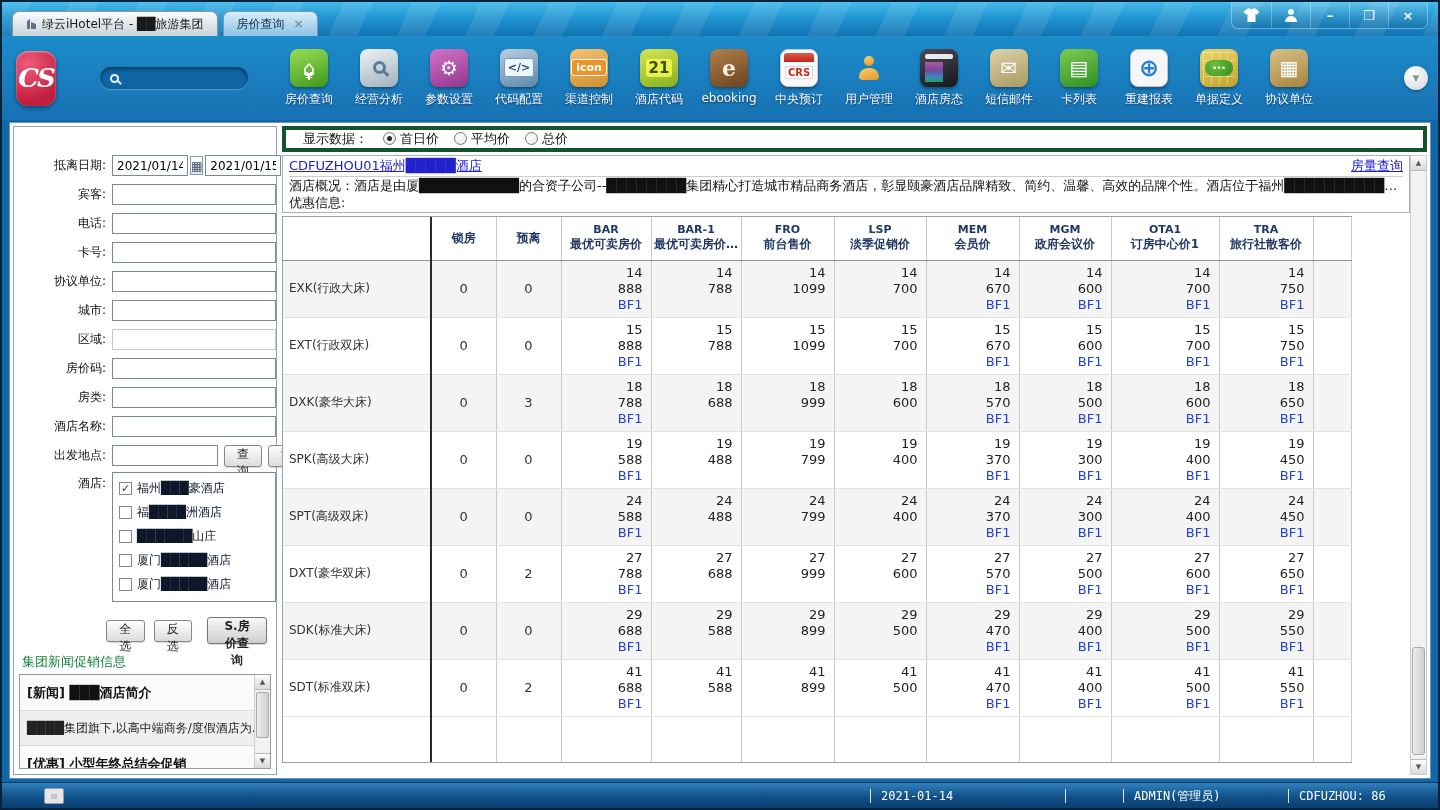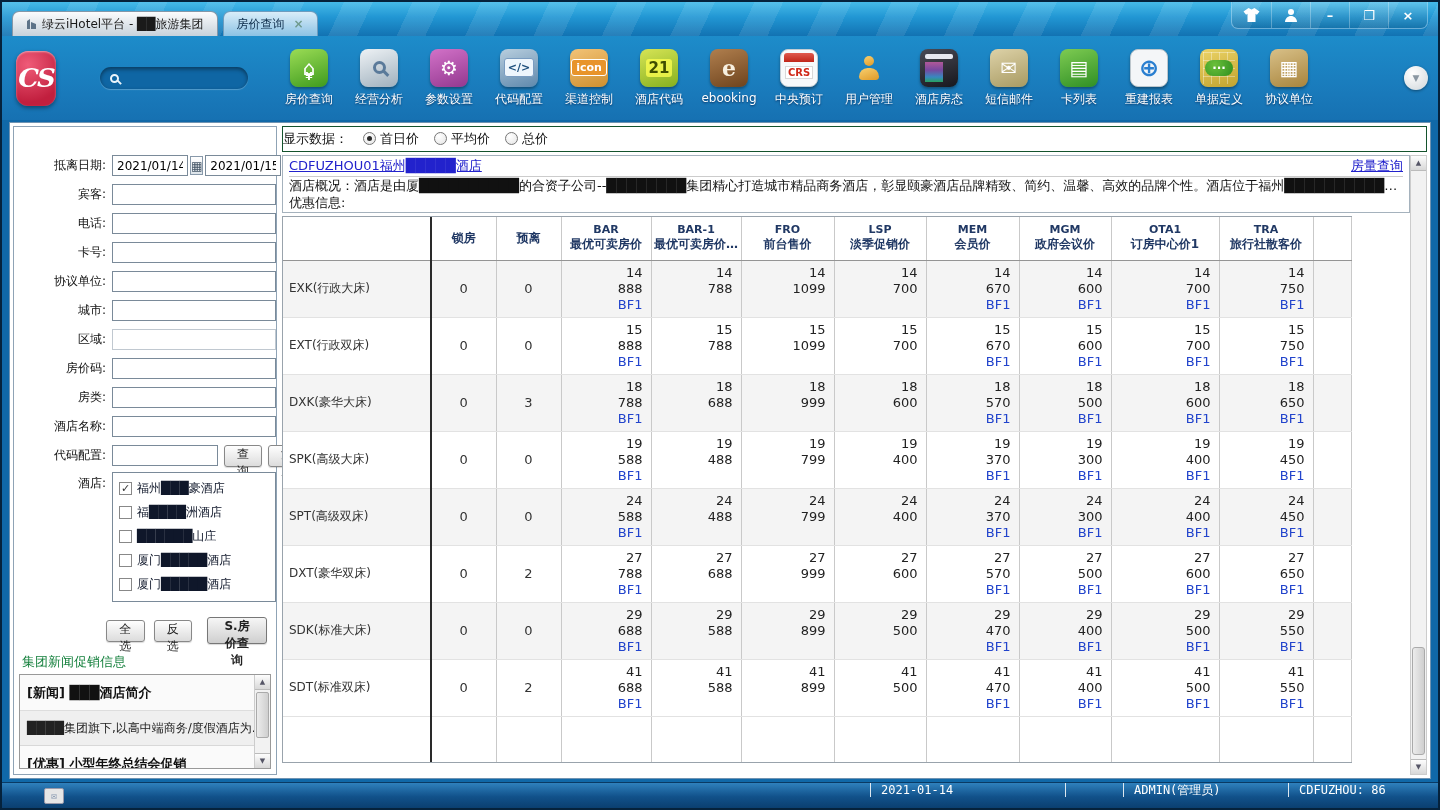--- a/index.html
+++ b/index.html
@@ -93,21 +93,21 @@
 .nbody{font-size:12px;color:#222;padding:9px 7px 8px;border-bottom:1px solid #d8d8d8;background:#efefef;white-space:nowrap;overflow:hidden;cursor:pointer}
 .nscroll,.vscroll{width:16px;flex:0 0 auto;background:#f2f2f2;border-left:1px solid #ccc;position:relative;display:flex;flex-direction:column;justify-content:space-between}
 .vscroll{width:17px;border:1px solid #ccc}
 .arr{display:block;height:15px;line-height:15px;text-align:center;font-size:7px;color:#556;background:linear-gradient(#fdfdfd,#d8d8d8);border-bottom:1px solid #bbb;cursor:pointer}
 .arr.bot{border-bottom:none;border-top:1px solid #bbb}
 .nthumb{position:absolute;left:1px;right:1px;top:17px;height:46px;background:linear-gradient(90deg,#ececec,#cfcfcf);border:1px solid #aaa;border-radius:2px}
 .vthumb{position:absolute;left:1px;right:1px;bottom:19px;height:108px;background:linear-gradient(90deg,#ececec,#cfcfcf);border:1px solid #aaa;border-radius:3px;cursor:grab}
 
 
 .content{flex:1;margin-left:5px;display:flex;flex-direction:column;min-width:0}
-.radiobar{height:26px;border:1px solid #14532d;background:#fff;display:flex;align-items:center;padding-left:0;font-size:13px;flex:0 0 auto}
+.radiobar{height:26px;border:4px solid #14532d;background:#fff;display:flex;align-items:center;padding-left:17px;font-size:13px;flex:0 0 auto}
 .ritem{display:inline-flex;align-items:center;margin-left:15px;cursor:pointer}
 .radio{width:13px;height:13px;border-radius:50%;border:1px solid #777;background:radial-gradient(circle at 35% 30%,#fff,#e4e4e4);margin-right:4px;position:relative;flex:0 0 auto}
 .radio.on::after{content:'';position:absolute;inset:3px;border-radius:50%;background:#2a2a2a}
 .cbody{flex:1;display:flex;margin-top:3px;min-height:0}
 .cleft{flex:1;min-width:0}
 .infobox{border:1px solid #a5b2bd;background:#fff;padding:0 6px;font-size:13px}
 .inforow{display:flex;justify-content:space-between;align-items:center;height:21px;border-bottom:1px solid #ccc}
 .hlink{color:#2222cc;text-decoration:underline;cursor:pointer;white-space:nowrap}
 .ovrow{height:17px;display:flex;white-space:nowrap;overflow:hidden;line-height:17px}
 .ovtext{flex:1;overflow:hidden;text-overflow:ellipsis;white-space:nowrap}
@@ -126,21 +126,21 @@
 td.cnum{text-align:center;color:#333;vertical-align:middle}
 td.price{padding:4px 8px 4px 0;vertical-align:top}
 td.price div{text-align:right;line-height:16px;color:#222}
 td.price .bf{color:#2244cc}
 td.price .bf.hid{visibility:hidden}
 tr.fillrow td{height:46px;border-bottom:none;background:#fff}
 
 
 .statusbar{height:26px;flex:0 0 auto;background:linear-gradient(180deg,#2f81bd,#11518a 55%,#0b3f70);display:flex;align-items:center;color:#fff;font-family:"DejaVu Sans Mono","Liberation Mono",monospace;font-size:12px;border-top:1px solid #0a3a64}
 .mailbox{width:20px;height:16px;background:#e6e6e6;border:1px solid #99a;border-radius:2px;color:#8898b0;font-size:10px;line-height:14px;text-align:center;margin-left:42px;cursor:pointer}
-.sbright{margin-left:auto;display:flex;align-items:flex-start;height:100%}
+.sbright{margin-left:auto;display:flex;align-items:center;height:100%}
 .sbseg{border-left:1px solid rgba(255,255,255,.85);height:14px;line-height:14px;padding-left:10px;white-space:nowrap}
 </style>
 </head>
 <body>
 
 <div class="window">
 
   <div class="titlebar">
     <div class="tabs">
       <div class="tab tab-main">
@@ -316,21 +316,21 @@
             </div>
             <div class="frow">
               <label class="flabel">房类:</label>
               <input class="tin" style="">
             </div>
             <div class="frow">
               <label class="flabel">酒店名称:</label>
               <input class="tin" style="">
             </div>
             <div class="frow">
-              <label class="flabel">代码配置:</label>
+              <label class="flabel">出发地点:</label>
               <input class="tin short" style="">
               <button class="btn" style="margin-right:6px">查询</button>
               <button class="btn">清空</button>
             </div>
             <div class="frow tall">
               <label class="flabel top">酒店:</label>
               <div class="hlist">
                 <div class="hitem">
                   <span class="cb on">✓</span>
                   <span class="hname">福州███豪酒店</span>

